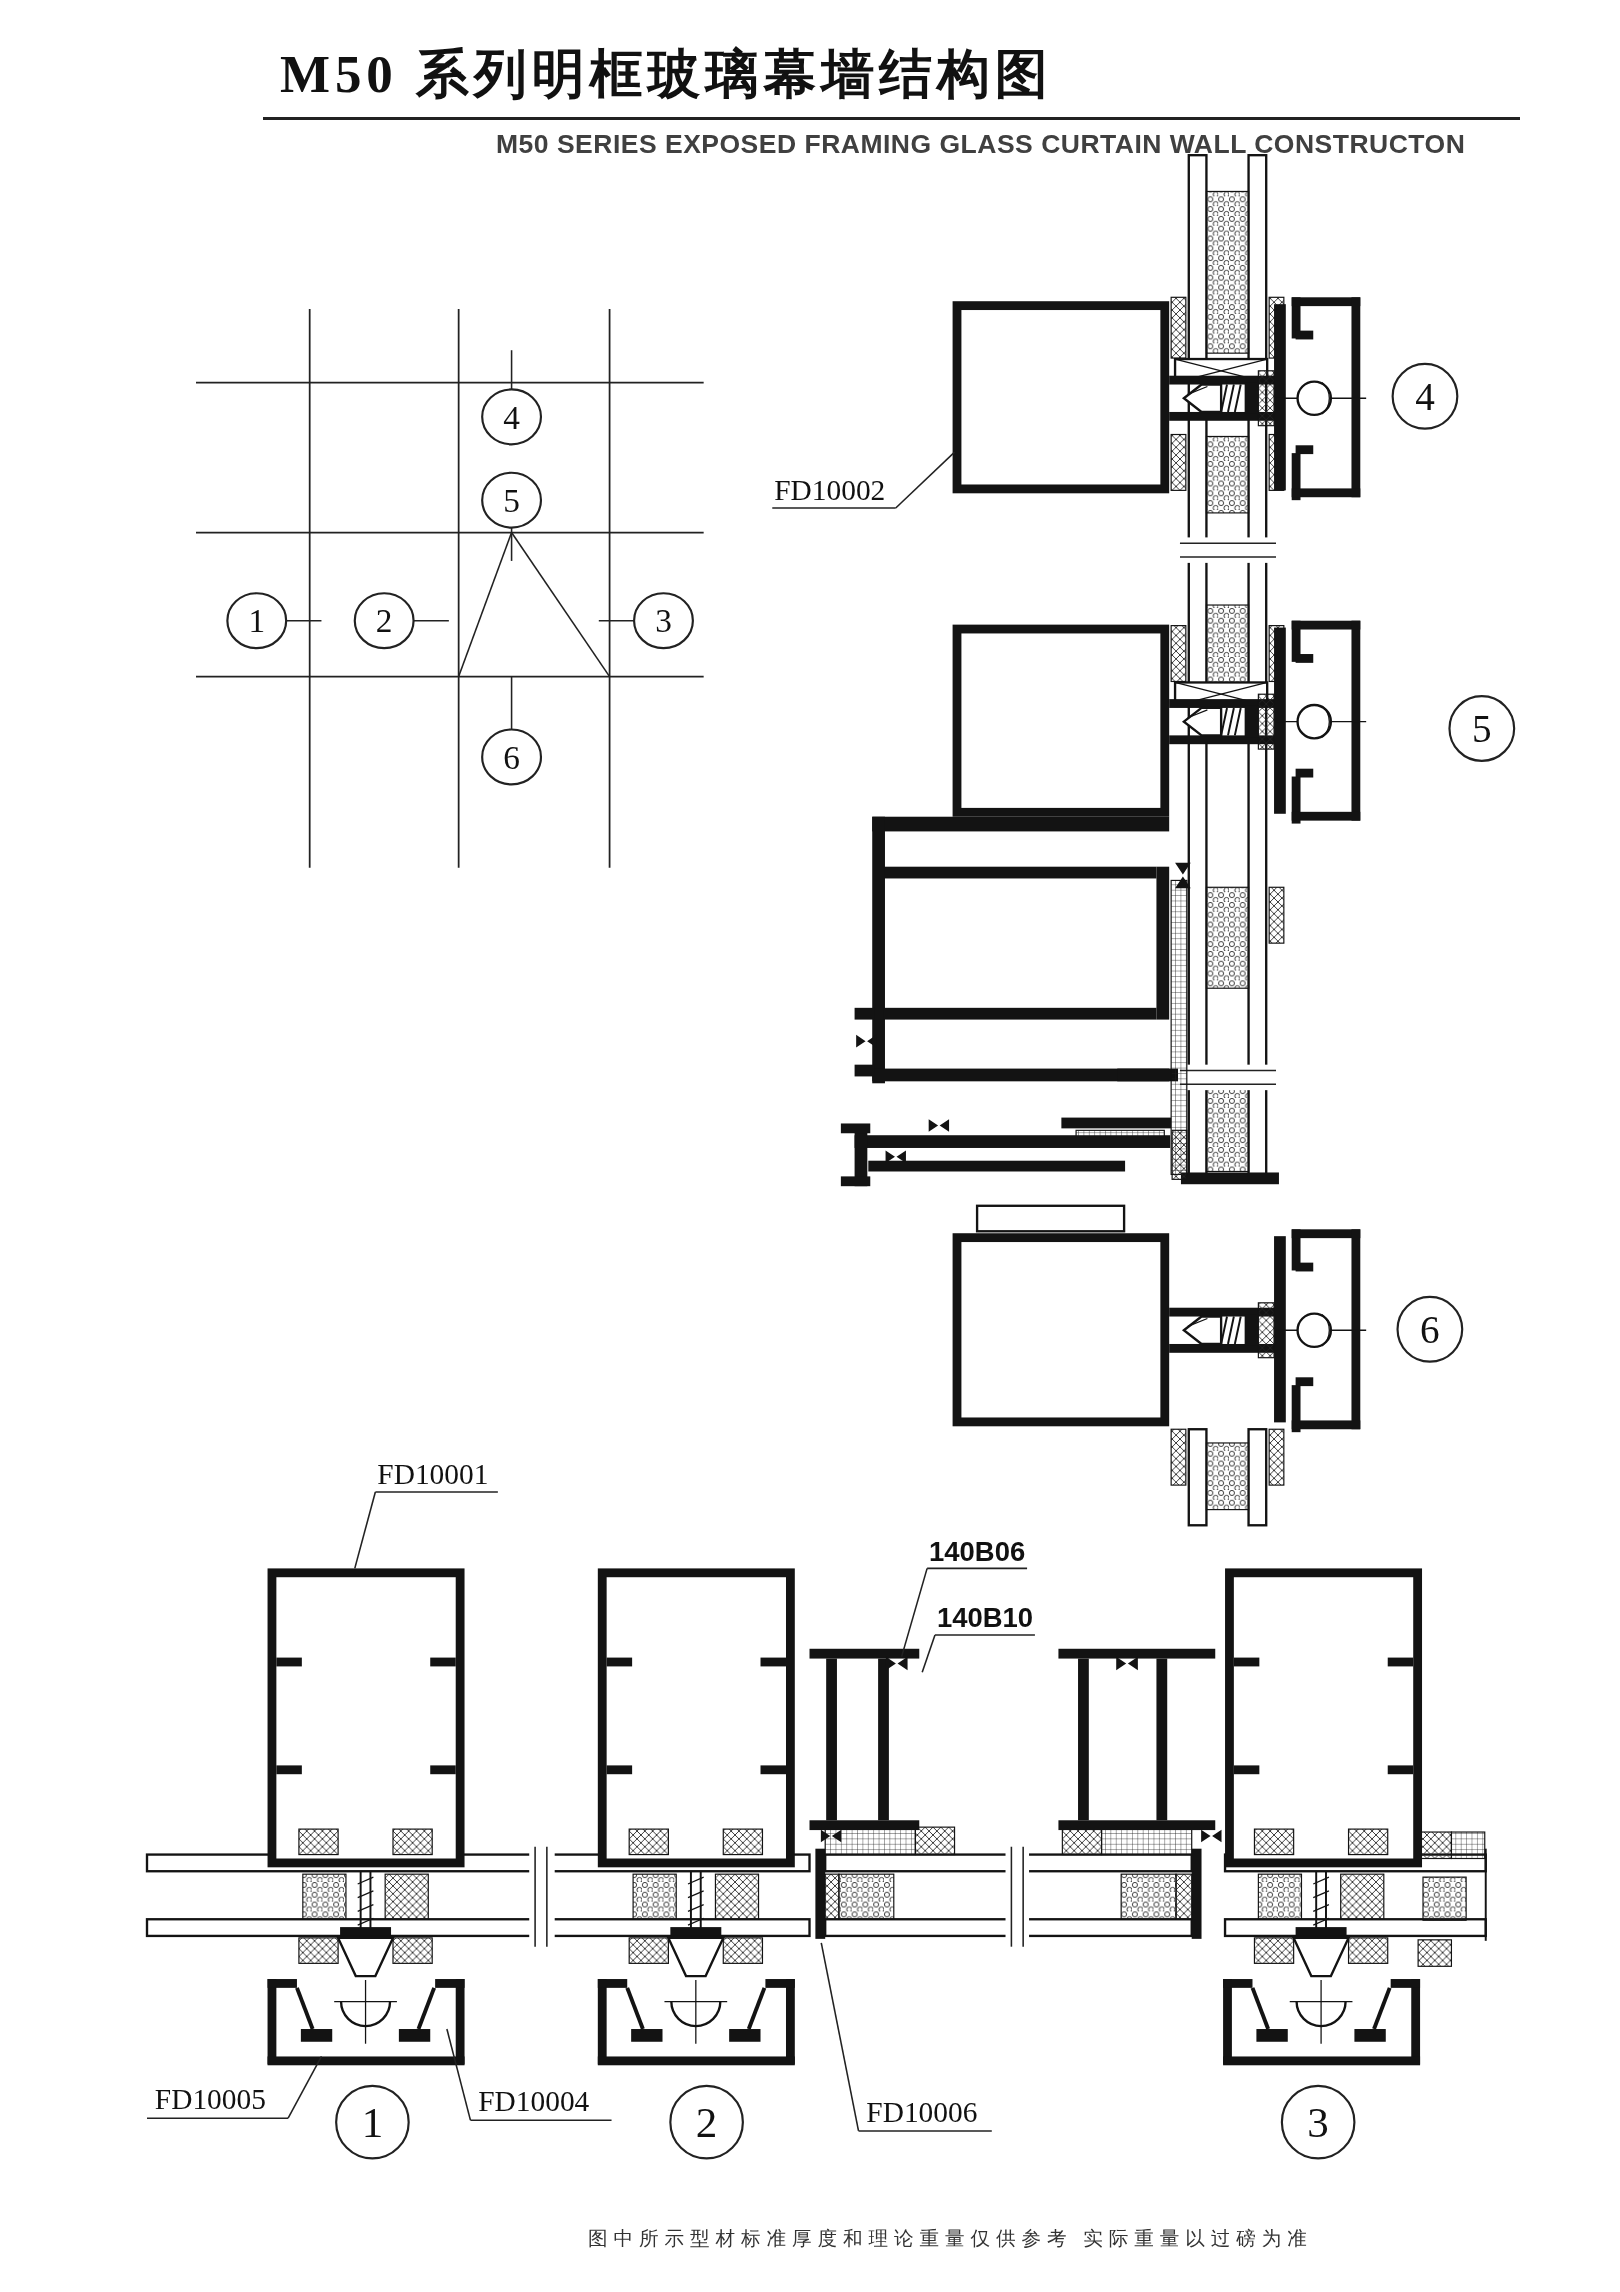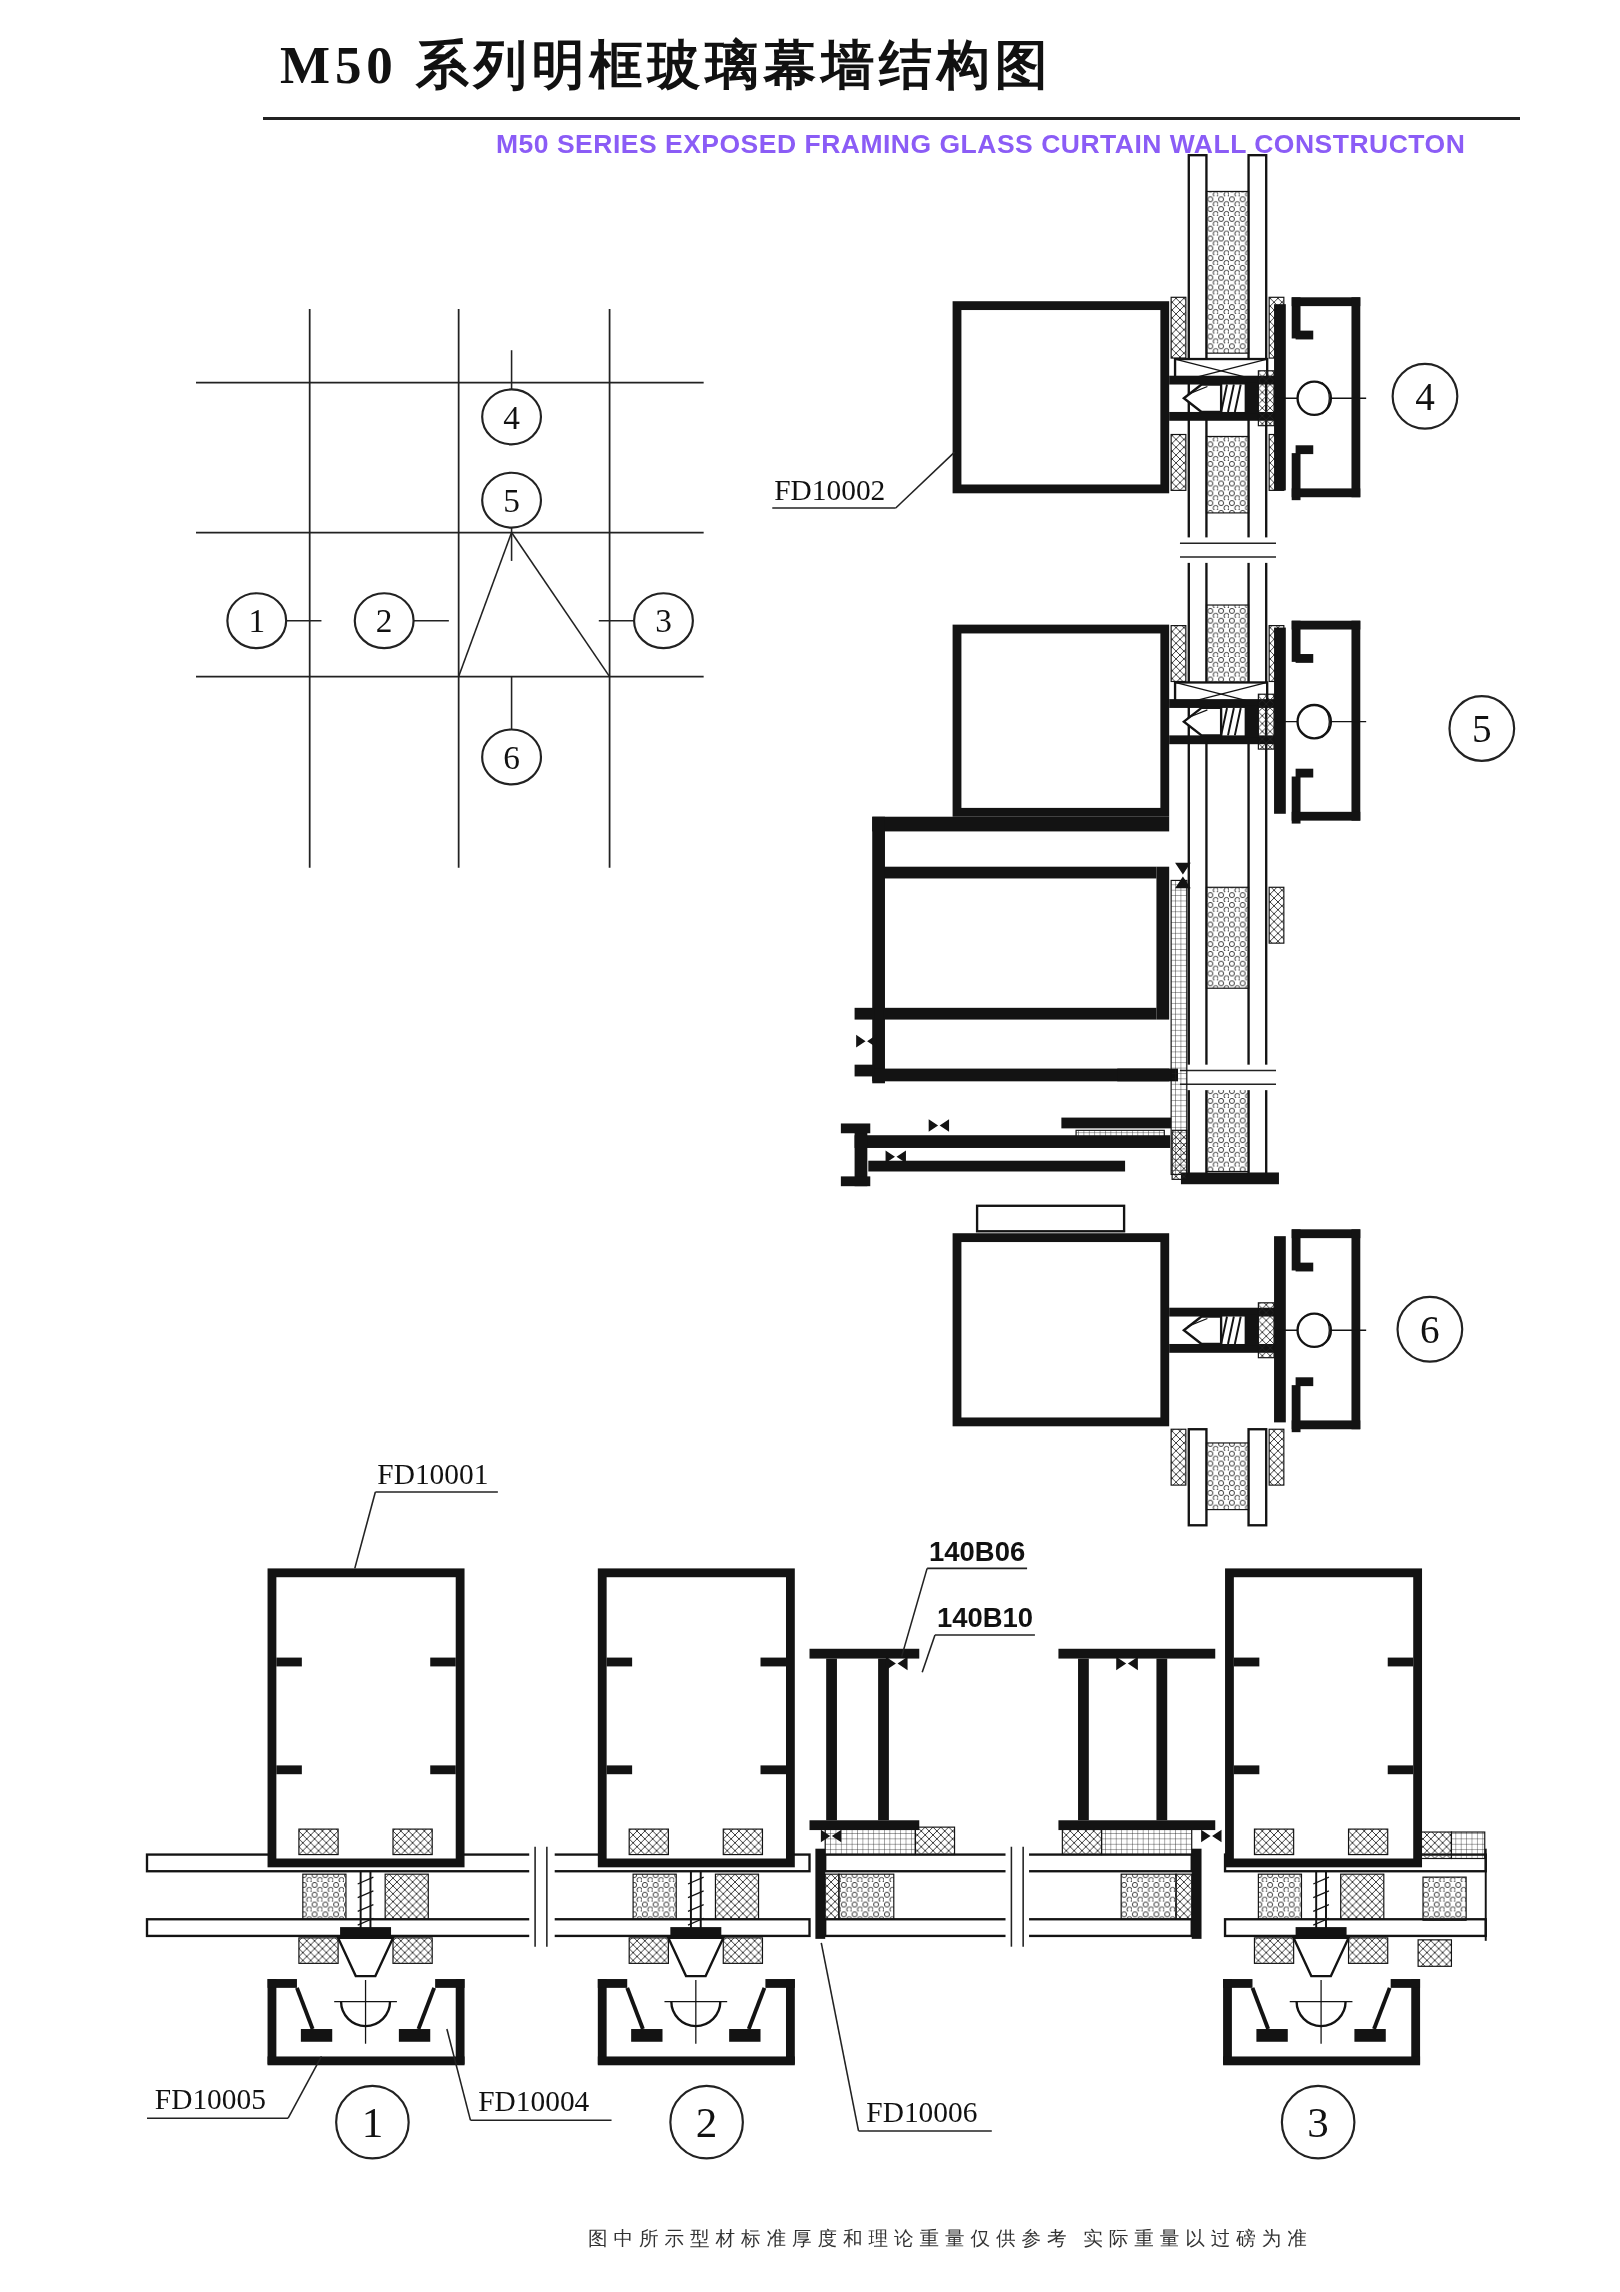--- a/index.html
+++ b/index.html
@@ -1,22 +1,22 @@
 <!DOCTYPE html>
 <html><head>
 <meta charset="utf-8">
 <style>
   html,body{margin:0;padding:0;background:#888;}
   .page{position:relative;width:1620px;height:2293px;background:#fff;overflow:hidden;
         font-family:"Liberation Serif",serif;}
   .abs{position:absolute;}
-  .title-cn{left:280px;top:30px;font-size:53px;font-weight:bold;color:#111;
+  .title-cn{left:280px;top:39px;font-size:53px;font-weight:bold;color:#111;
             letter-spacing:4.9px;font-family:"Liberation Serif",serif;white-space:nowrap;}
   .rule{left:263px;top:117px;width:1257px;height:2.9px;background:#222;}
-  .subtitle-en{left:496px;top:129px;font-size:26.5px;font-weight:bold;color:#8b5cf6;
+  .subtitle-en{left:496px;top:129px;font-size:26.5px;font-weight:bold;color:#404040;
                font-family:"Liberation Sans",sans-serif;letter-spacing:0.5px;white-space:nowrap;}
   .logo-wrap{left:86px;top:37px;width:167px;height:145px;}
   .footer-note{left:588px;top:2225px;font-size:19.6px;color:#333;letter-spacing:5.9px;
                white-space:nowrap;font-family:"Liberation Serif",serif;}
   svg text{user-select:none;}
   .ctx{font-family:"Liberation Serif",serif;fill:#111;text-anchor:middle;}
   .lbl{font-family:"Liberation Serif",serif;fill:#111;font-size:30px;}
   .lbls{font-family:"Liberation Sans",sans-serif;fill:#111;font-size:28px;font-weight:bold;}
   .ln{stroke:#222;stroke-width:1.8;fill:none;}
   .ld{stroke:#222;stroke-width:1.6;fill:none;}

